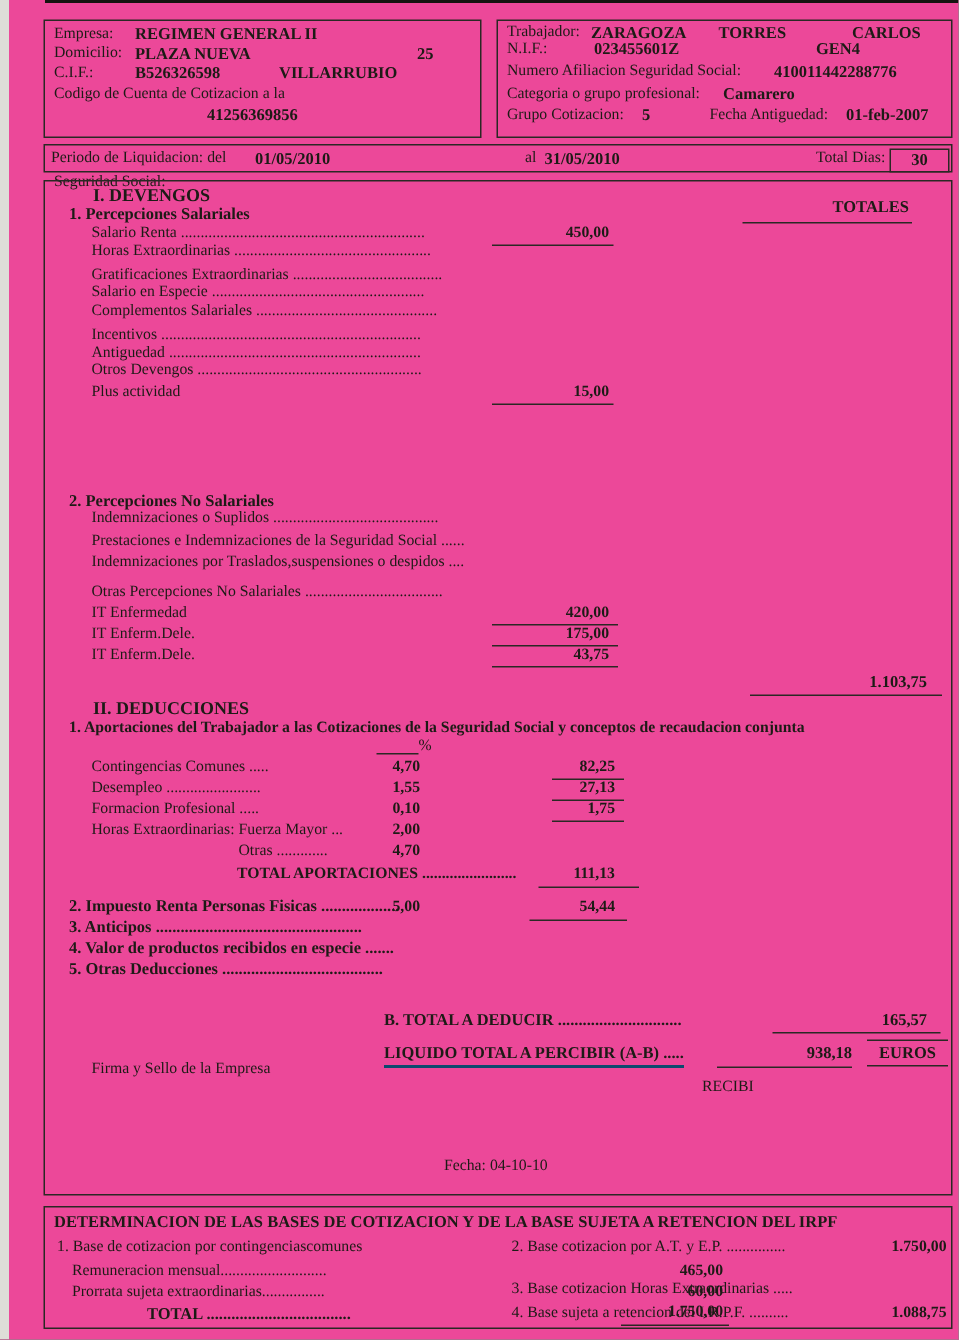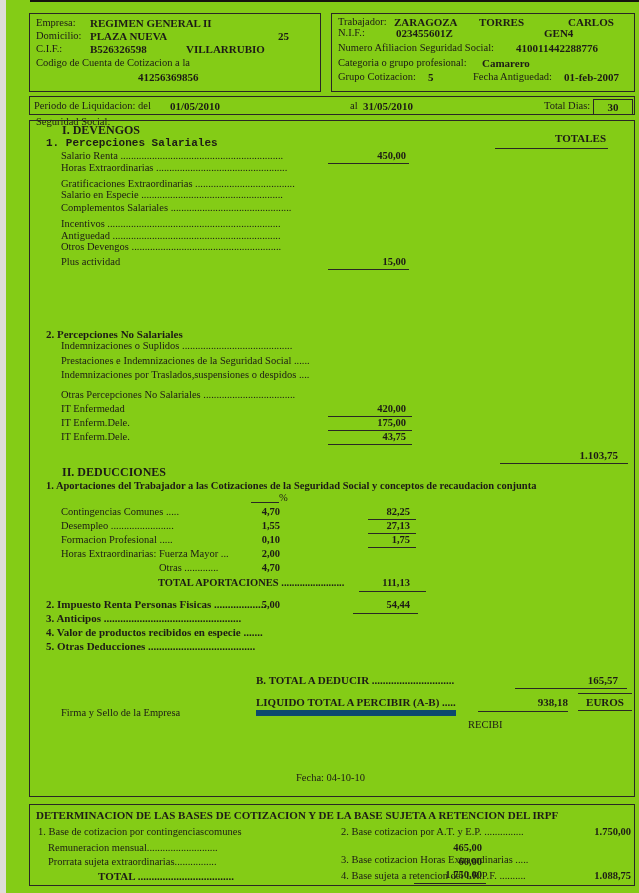--- a/index.html
+++ b/index.html
@@ -1,26 +1,26 @@
 <!DOCTYPE html>
 <html><head>
 <meta charset="utf-8">
 <style>
   html,body{margin:0;padding:0;background:#888;}
-  .page{position:relative;width:639px;height:893px;background:#84cc16;overflow:hidden;
+  .page{position:relative;width:639px;height:893px;background:#ec4899;overflow:hidden;
         font-family:"Liberation Serif",serif;color:#1d1b16;}
   .t{position:absolute;white-space:nowrap;font:10.5px/1.15 "Liberation Serif",serif;color:#1d1b16;}
   .b{font-weight:bold;}
   .r{text-align:right;}
   .c{text-align:center;}
   .sz12{font-size:12px;margin-left:28px;}
   .sz11{font-size:11px;}
   .box{position:absolute;border:1px solid #2a2824;box-sizing:border-box;}
   .ln{position:absolute;border-top:1px solid #2a2824;height:0;}
-  .ul-label{border-bottom:6px solid #0c4a6e;padding-bottom:1px;}
+  .ul-label{border-bottom:2px solid #0c4a6e;padding-bottom:1px;}
   .euros-box{position:absolute;border-top:1px solid #2a2824;border-bottom:1px solid #2a2824;
              box-sizing:border-box;}
   .scan-top{position:absolute;left:30px;top:0;width:609px;height:2px;background:#15130f;}
   .scan-left{position:absolute;left:0;top:0;width:6px;height:893px;background:#deddd8;}
 </style>
 </head>
 <body>
 
 <div class="page">
   <div class="scan-top"></div>
@@ -68,21 +68,21 @@
       <span class="t b sz11 c" style="left:0;top:1px;width:38px;">30</span>
     </div>
   </div>
 
   <div class="box" style="left:29px;top:120px;width:606px;height:677px;">
 
     <span class="t b sz12" style="left:4px;top:3px;">I. DEVENGOS</span>
     <span class="t b sz11 r" style="left:476px;top:11px;width:100px;">TOTALES</span>
     <div class="ln" style="left:465px;top:27px;width:113px;"></div>
 
-    <span class="t b sz11" style="left:16px;top:16px;font-family:Liberation Mono, monospace;">1. Percepciones Salariales</span>
+    <span class="t b sz11" style="left:16px;top:16px;">1. Percepciones Salariales</span>
 
     <span class="t" style="left:31px;top:29px;">Salario Renta ..............................................................</span>
     <span class="t b r" style="left:276px;top:29px;width:100px;">450,00</span>
     <div class="ln" style="left:298px;top:42px;width:81px;"></div>
     <span class="t" style="left:31px;top:41px;">Horas Extraordinarias ..................................................</span>
     <span class="t" style="left:31px;top:57px;">Gratificaciones Extraordinarias ......................................</span>
     <span class="t" style="left:31px;top:68px;">Salario en Especie ......................................................</span>
     <span class="t" style="left:31px;top:81px;">Complementos Salariales ..............................................</span>
     <span class="t" style="left:31px;top:97px;">Incentivos ..................................................................</span>
     <span class="t" style="left:31px;top:109px;">Antiguedad ................................................................</span>

